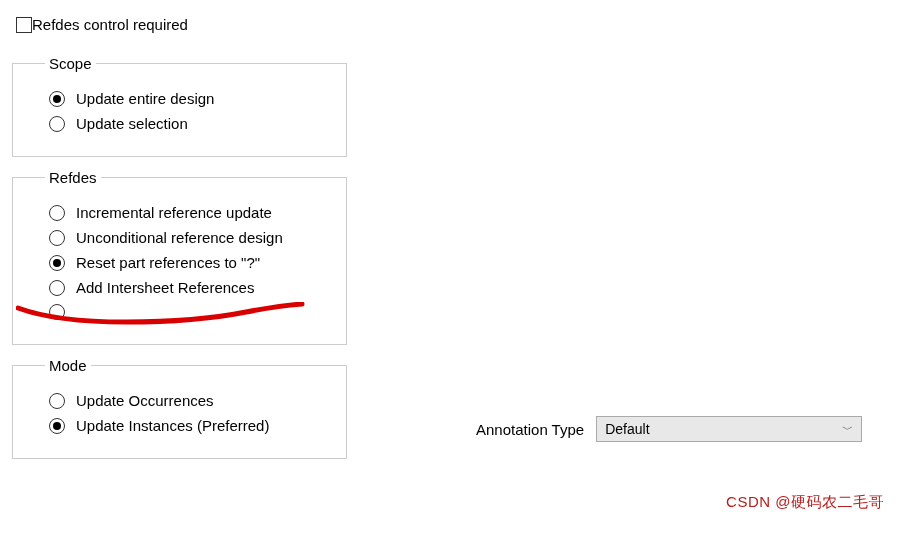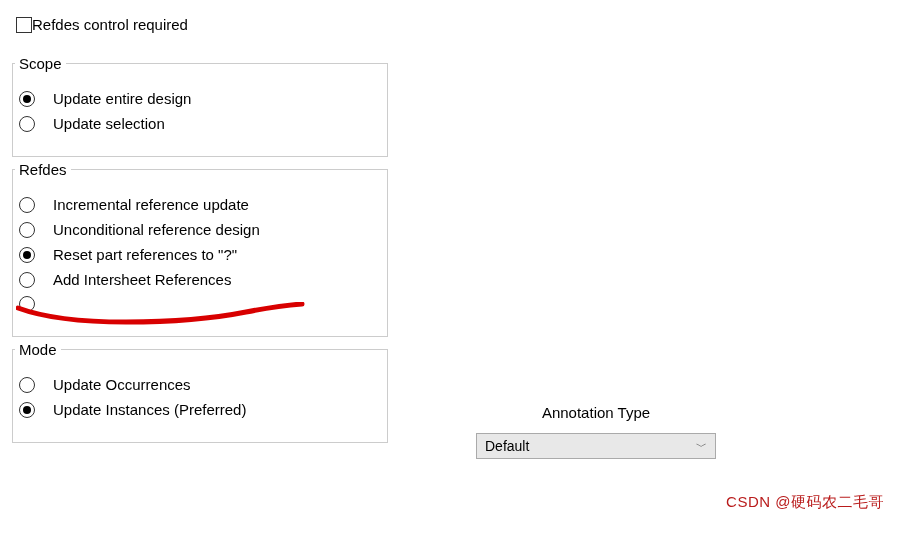--- a/index.html
+++ b/index.html
@@ -21,34 +21,34 @@
     }
     .checkbox {
       width: 16px;
       height: 16px;
       border: 1px solid #333;
       background: #fff;
       flex-shrink: 0;
     }
     fieldset {
       border: 1px solid #ccc;
-      padding: 10px 14px 16px 2px;
-      margin-bottom: 4px;
+      padding: 10px 14px 16px 32px;
+      margin-bottom: 12px;
       position: relative;
-      width: 376px;
+      width: 335px;
     }
     legend {
       padding: 0 4px;
       font-size: 15px;
       color: #000;
     }
     .radio-row {
       display: flex;
       align-items: center;
-      gap: 18px;
+      gap: 11px;
       margin: 8px 0 8px 4px;
     }
     .radio {
       width: 16px;
       height: 16px;
       border: 1.5px solid #333;
       border-radius: 50%;
       background: #fff;
       flex-shrink: 0;
       display: flex;
@@ -58,28 +58,27 @@
     .radio.selected::after {
       content: "";
       width: 8px;
       height: 8px;
       border-radius: 50%;
       background: #000;
     }
     .annotation-row {
       position: absolute;
       left: 476px;
-      top: 404px;
+      top: 416px;
       display: flex;
       align-items: center;
       gap: 12px;
-      flex-direction: column;
     }
     .dropdown {
-      width: 240px;
+      width: 266px;
       height: 26px;
       border: 1px solid #aaa;
       background: #e8e8e8;
       display: flex;
       align-items: center;
       justify-content: space-between;
       padding: 0 8px;
       font-size: 14px;
     }
     .chevron {

